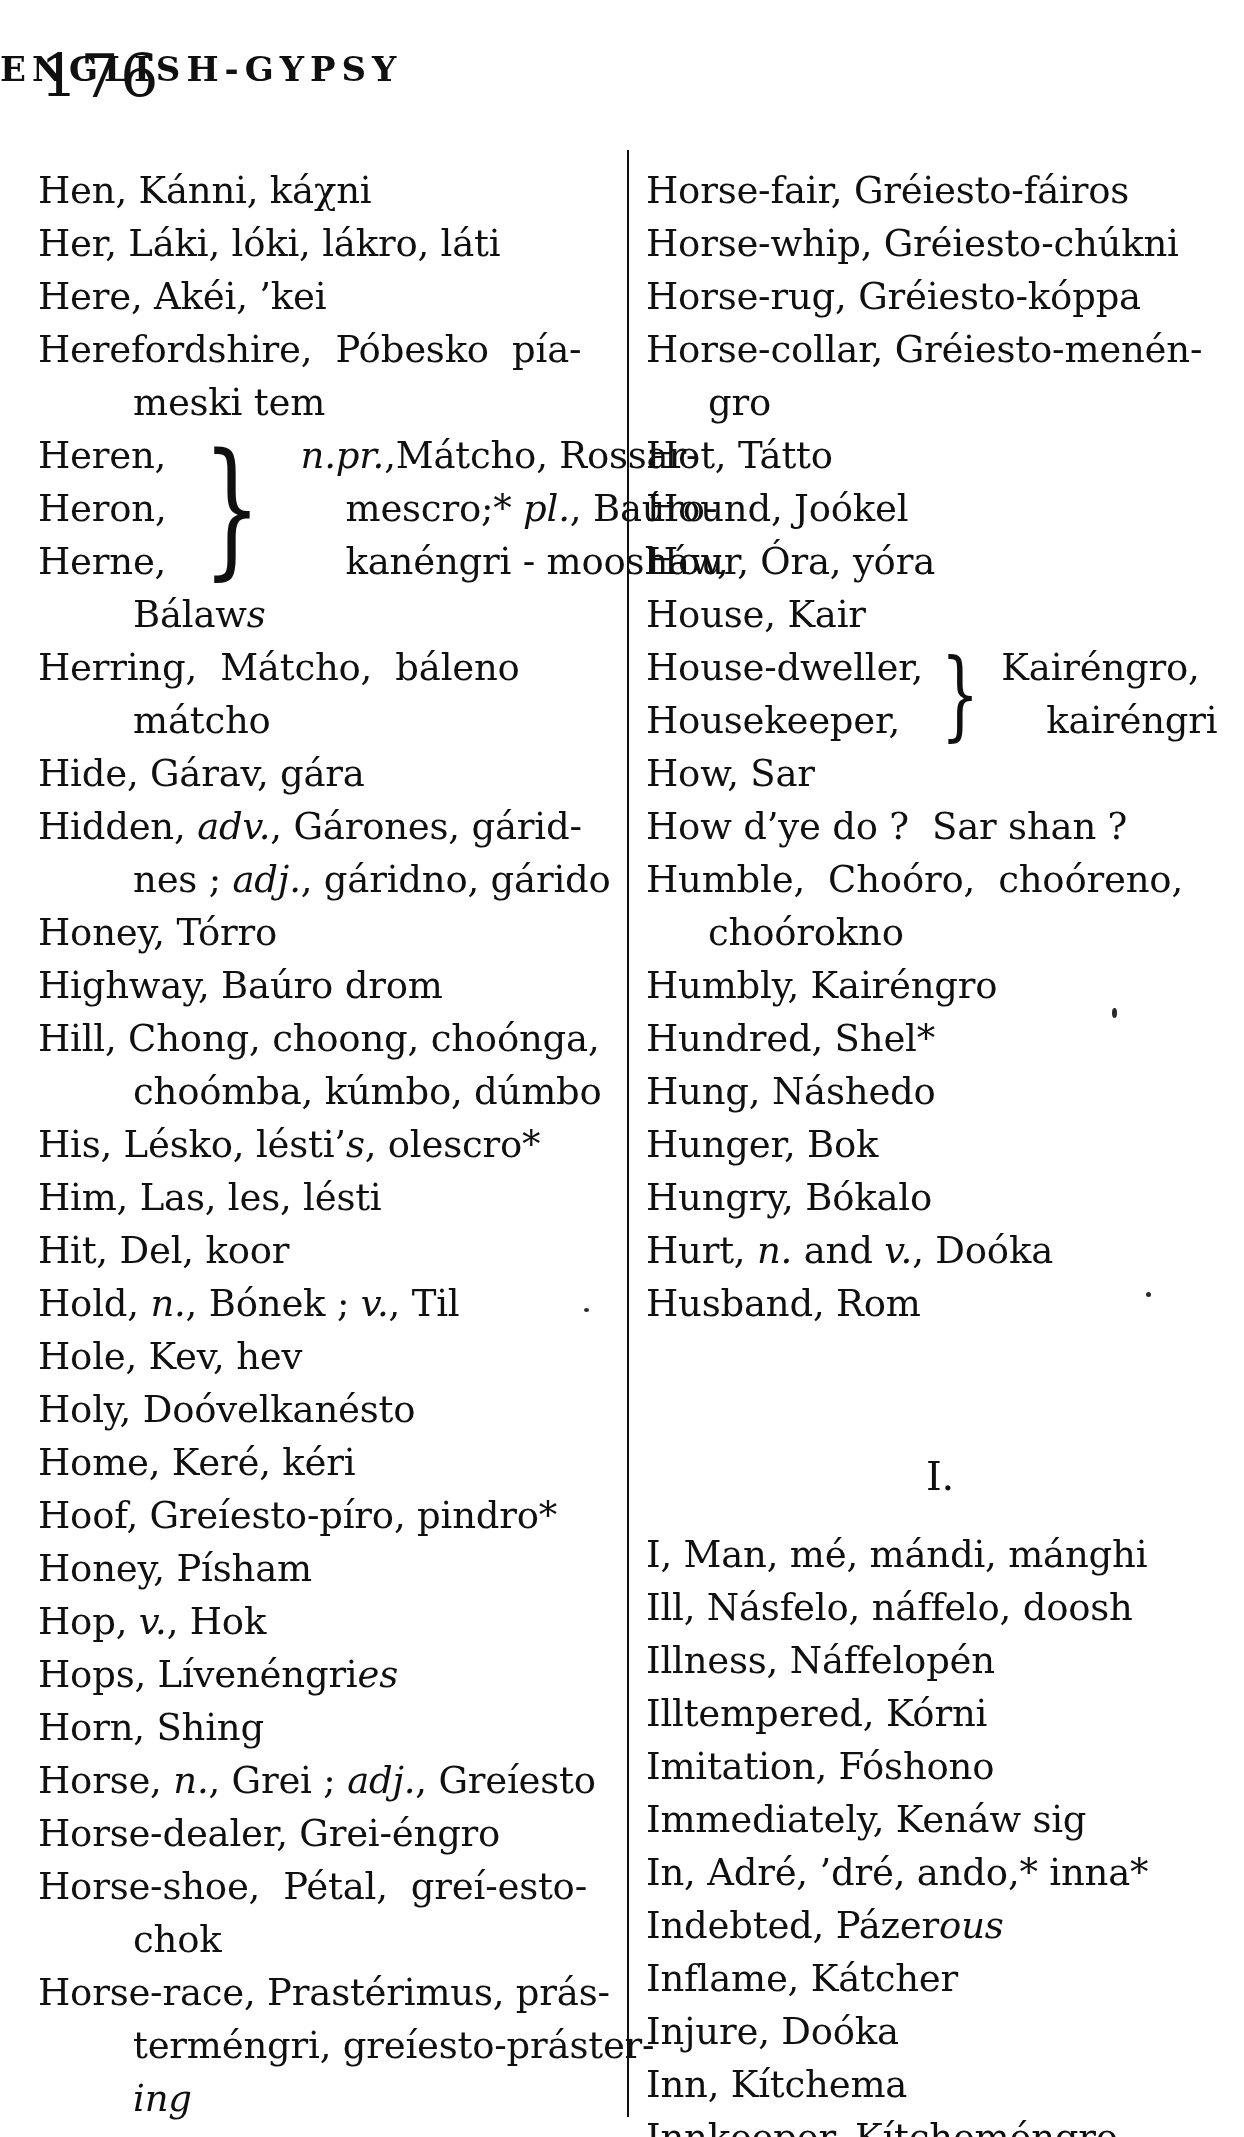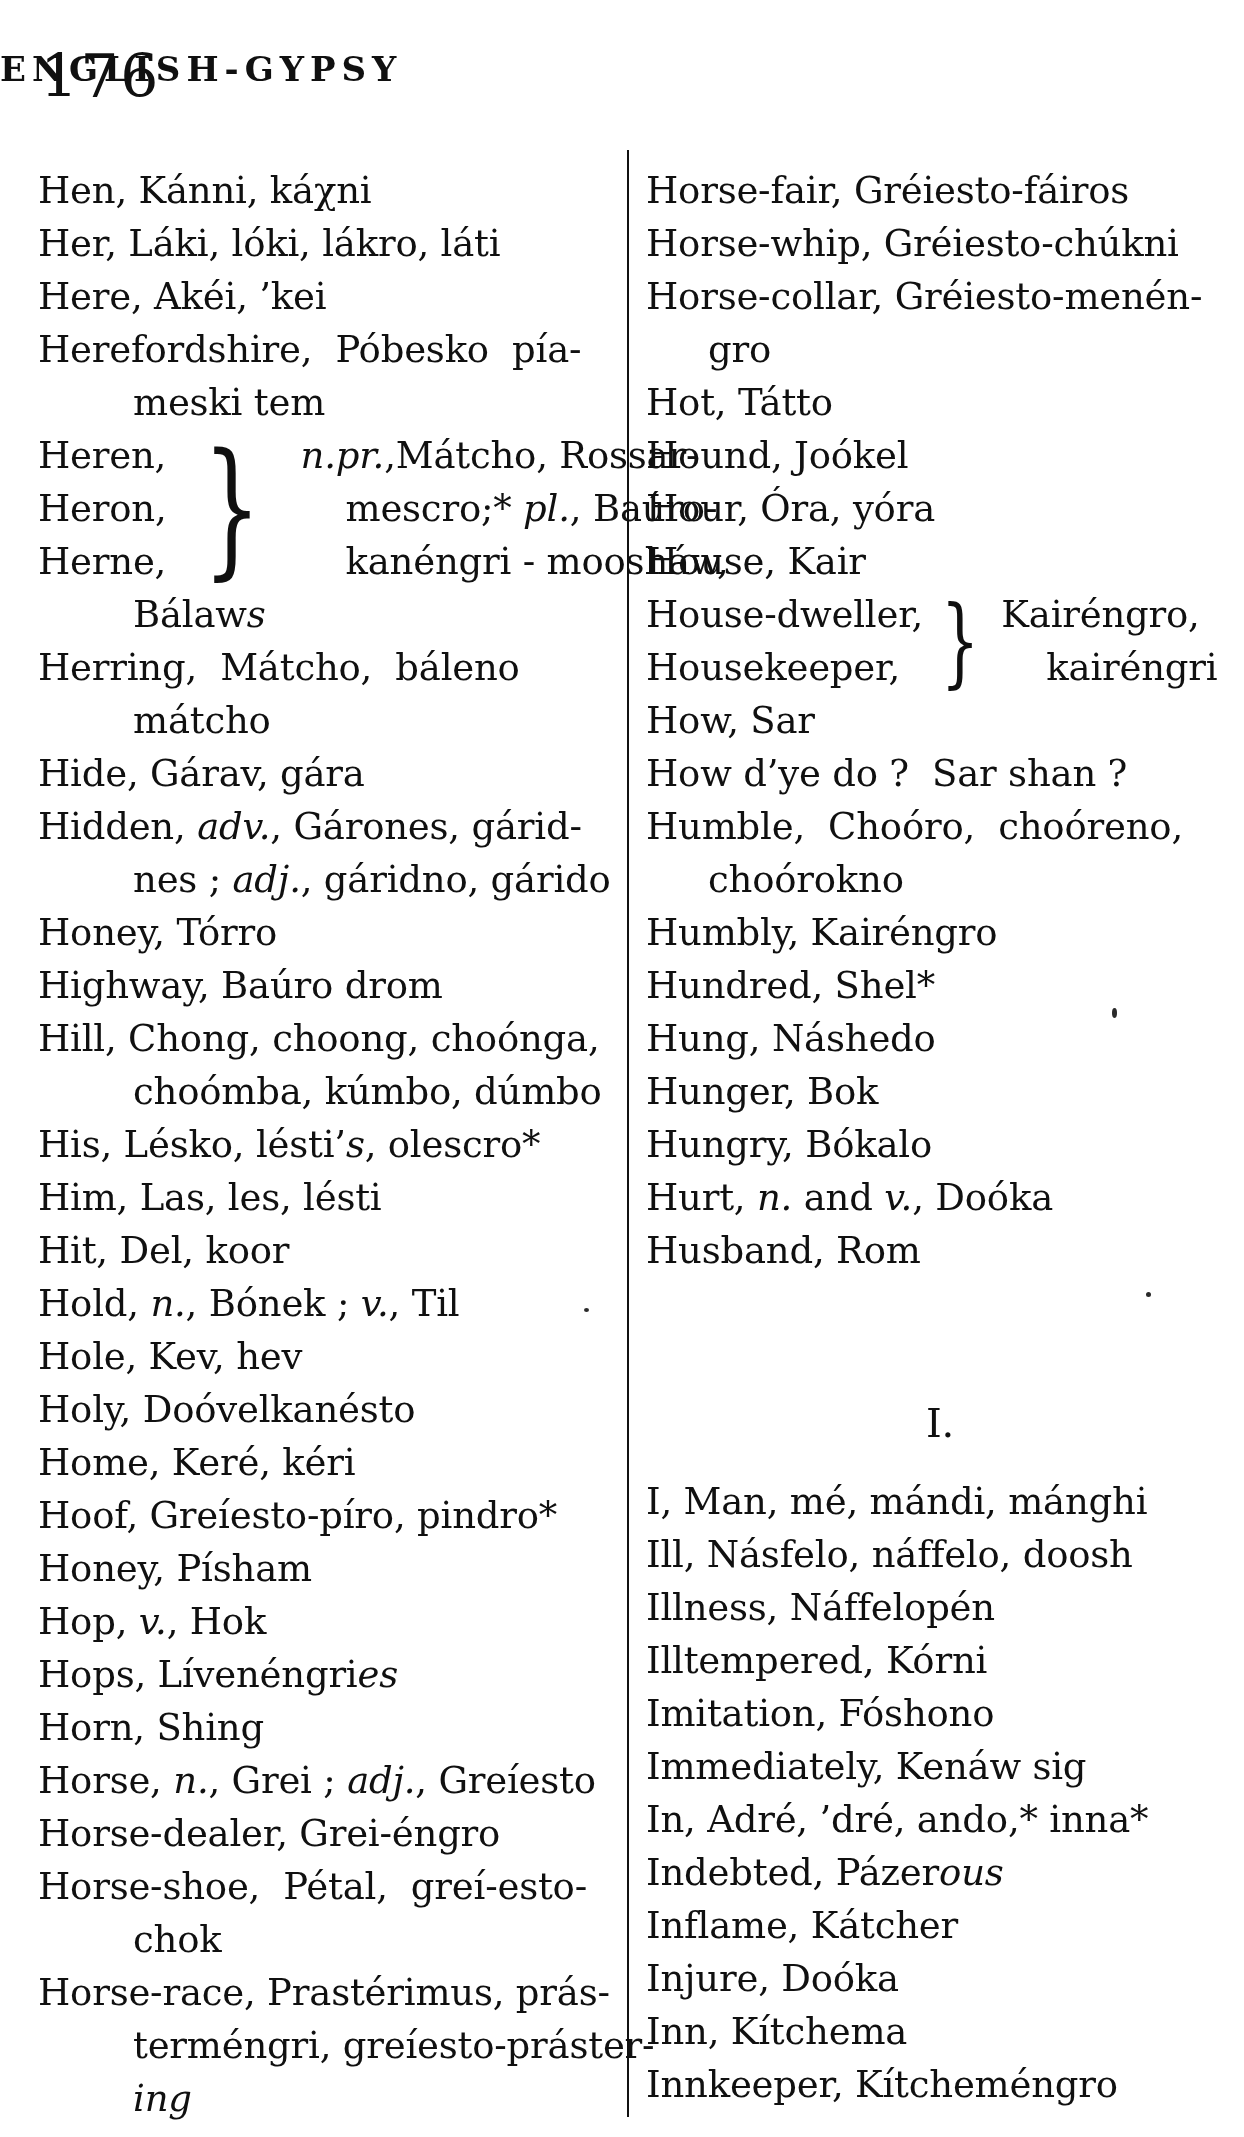--- a/index.html
+++ b/index.html
@@ -103,20 +103,21 @@
     <div class="line"><span>Horse-dealer, Grei-éngro</span></div>
     <div class="line"><span>Horse-shoe,  Pétal,  greí-esto-</span></div>
     <div class="line cont"><span>chok</span></div>
     <div class="line"><span>Horse-race, Prastérimus, prás-</span></div>
     <div class="line cont"><span>terméngri, greíesto-práster-</span></div>
     <div class="line cont"><span class="it">ing</span></div>
   </div>
 <div class="col col-right" id="col-right">
     <div class="line"><span>Horse-fair, Gréiesto-fáiros</span></div>
     <div class="line"><span>Horse-whip, Gréiesto-chúkni</span></div>
+    <div class="line"><span>Horse-rug, Gréiesto-kóppa</span></div>
     <div class="line"><span>Horse-collar, Gréiesto-menén-</span></div>
     <div class="line cont"><span>gro</span></div>
     <div class="line"><span>Hot, Tátto</span></div>
     <div class="line"><span>Hound, Joókel</span></div>
     <div class="line"><span>Hour, Óra, yóra</span></div>
     <div class="line"><span>House, Kair</span></div>
     <div class="bgroup b2">
       <div class="words">
         <div class="line">House-dweller,</div>
         <div class="line">Housekeeper,</div>

